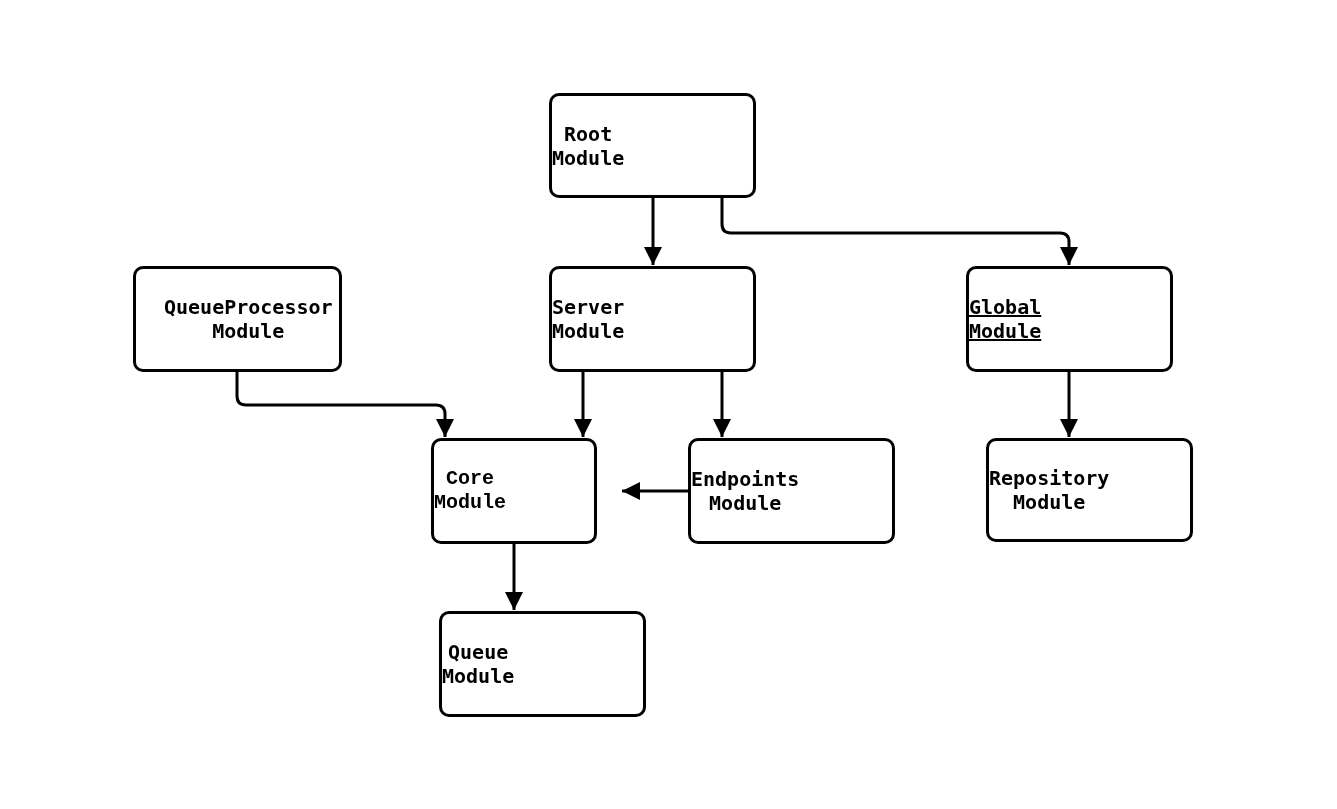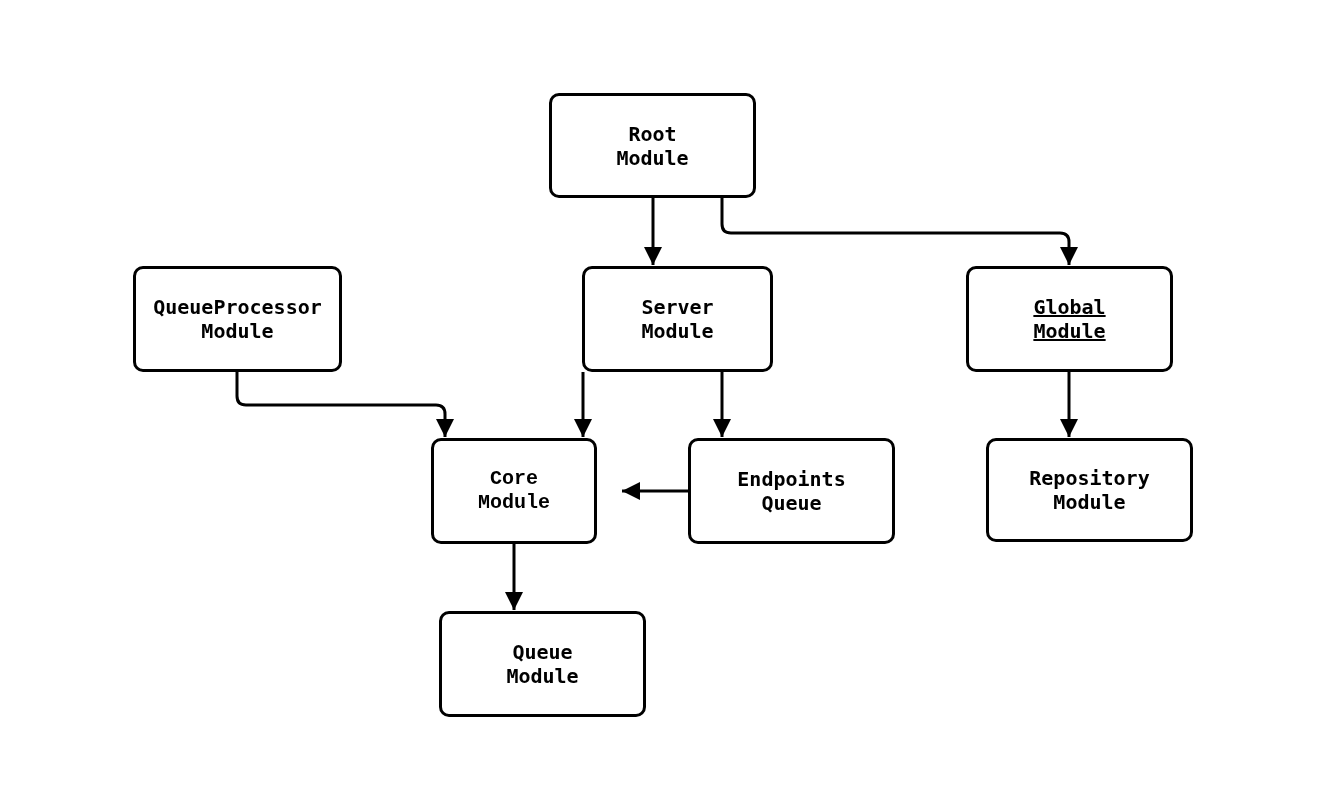--- a/index.html
+++ b/index.html
@@ -29,33 +29,32 @@
   }
   .node {
     position: absolute;
     box-sizing: border-box;
     border: 3px solid #000000;
     border-radius: 10px;
     background: #ffffff;
     color: #000000;
     display: flex;
     align-items: center;
-    justify-content: center;
     text-align: center;
   }
   .node-label {
     font-weight: bold;
     font-size: 20px;
     line-height: 24px;
     white-space: pre-line;
     letter-spacing: 0px;
   }
   #node-root          { left: 549px; top: 93px;  width: 207px; height: 105px; }
-  #node-queueprocessor{ left: 133px; top: 266px; width: 209px; height: 106px; }
-  #node-server        { left: 582px; top: 266px; width: 191px; height: 106px; }
+  #node-queueprocessor{ left: 133px; top: 266px; width: 209px; height: 106px; padding-left: 28px; }
+  #node-server        { left: 549px; top: 266px; width: 207px; height: 106px; }
   #node-global        { left: 966px; top: 266px; width: 207px; height: 106px; text-decoration: underline; }
   #node-core          { left: 431px; top: 438px; width: 166px; height: 106px; font-family: Liberation Mono, monospace; }
   #node-endpoints     { left: 688px; top: 438px; width: 207px; height: 106px; }
   #node-repository    { left: 986px; top: 438px; width: 207px; height: 104px; }
   #node-queue         { left: 411px; top: 611px; width: 207px; height: 106px; margin-left: 28px; }
 </style>
 </head>
 <body>
 
 <div class="canvas">
@@ -96,21 +95,21 @@
 Module</span>
   </div>
 
   <div class="node" id="node-core">
     <span class="node-label">Core
 Module</span>
   </div>
 
   <div class="node" id="node-endpoints">
     <span class="node-label">Endpoints
-Queue</span>
+Module</span>
   </div>
 
   <div class="node" id="node-repository">
     <span class="node-label">Repository
 Module</span>
   </div>
 
   <div class="node" id="node-queue">
     <span class="node-label">Queue
 Module</span>

